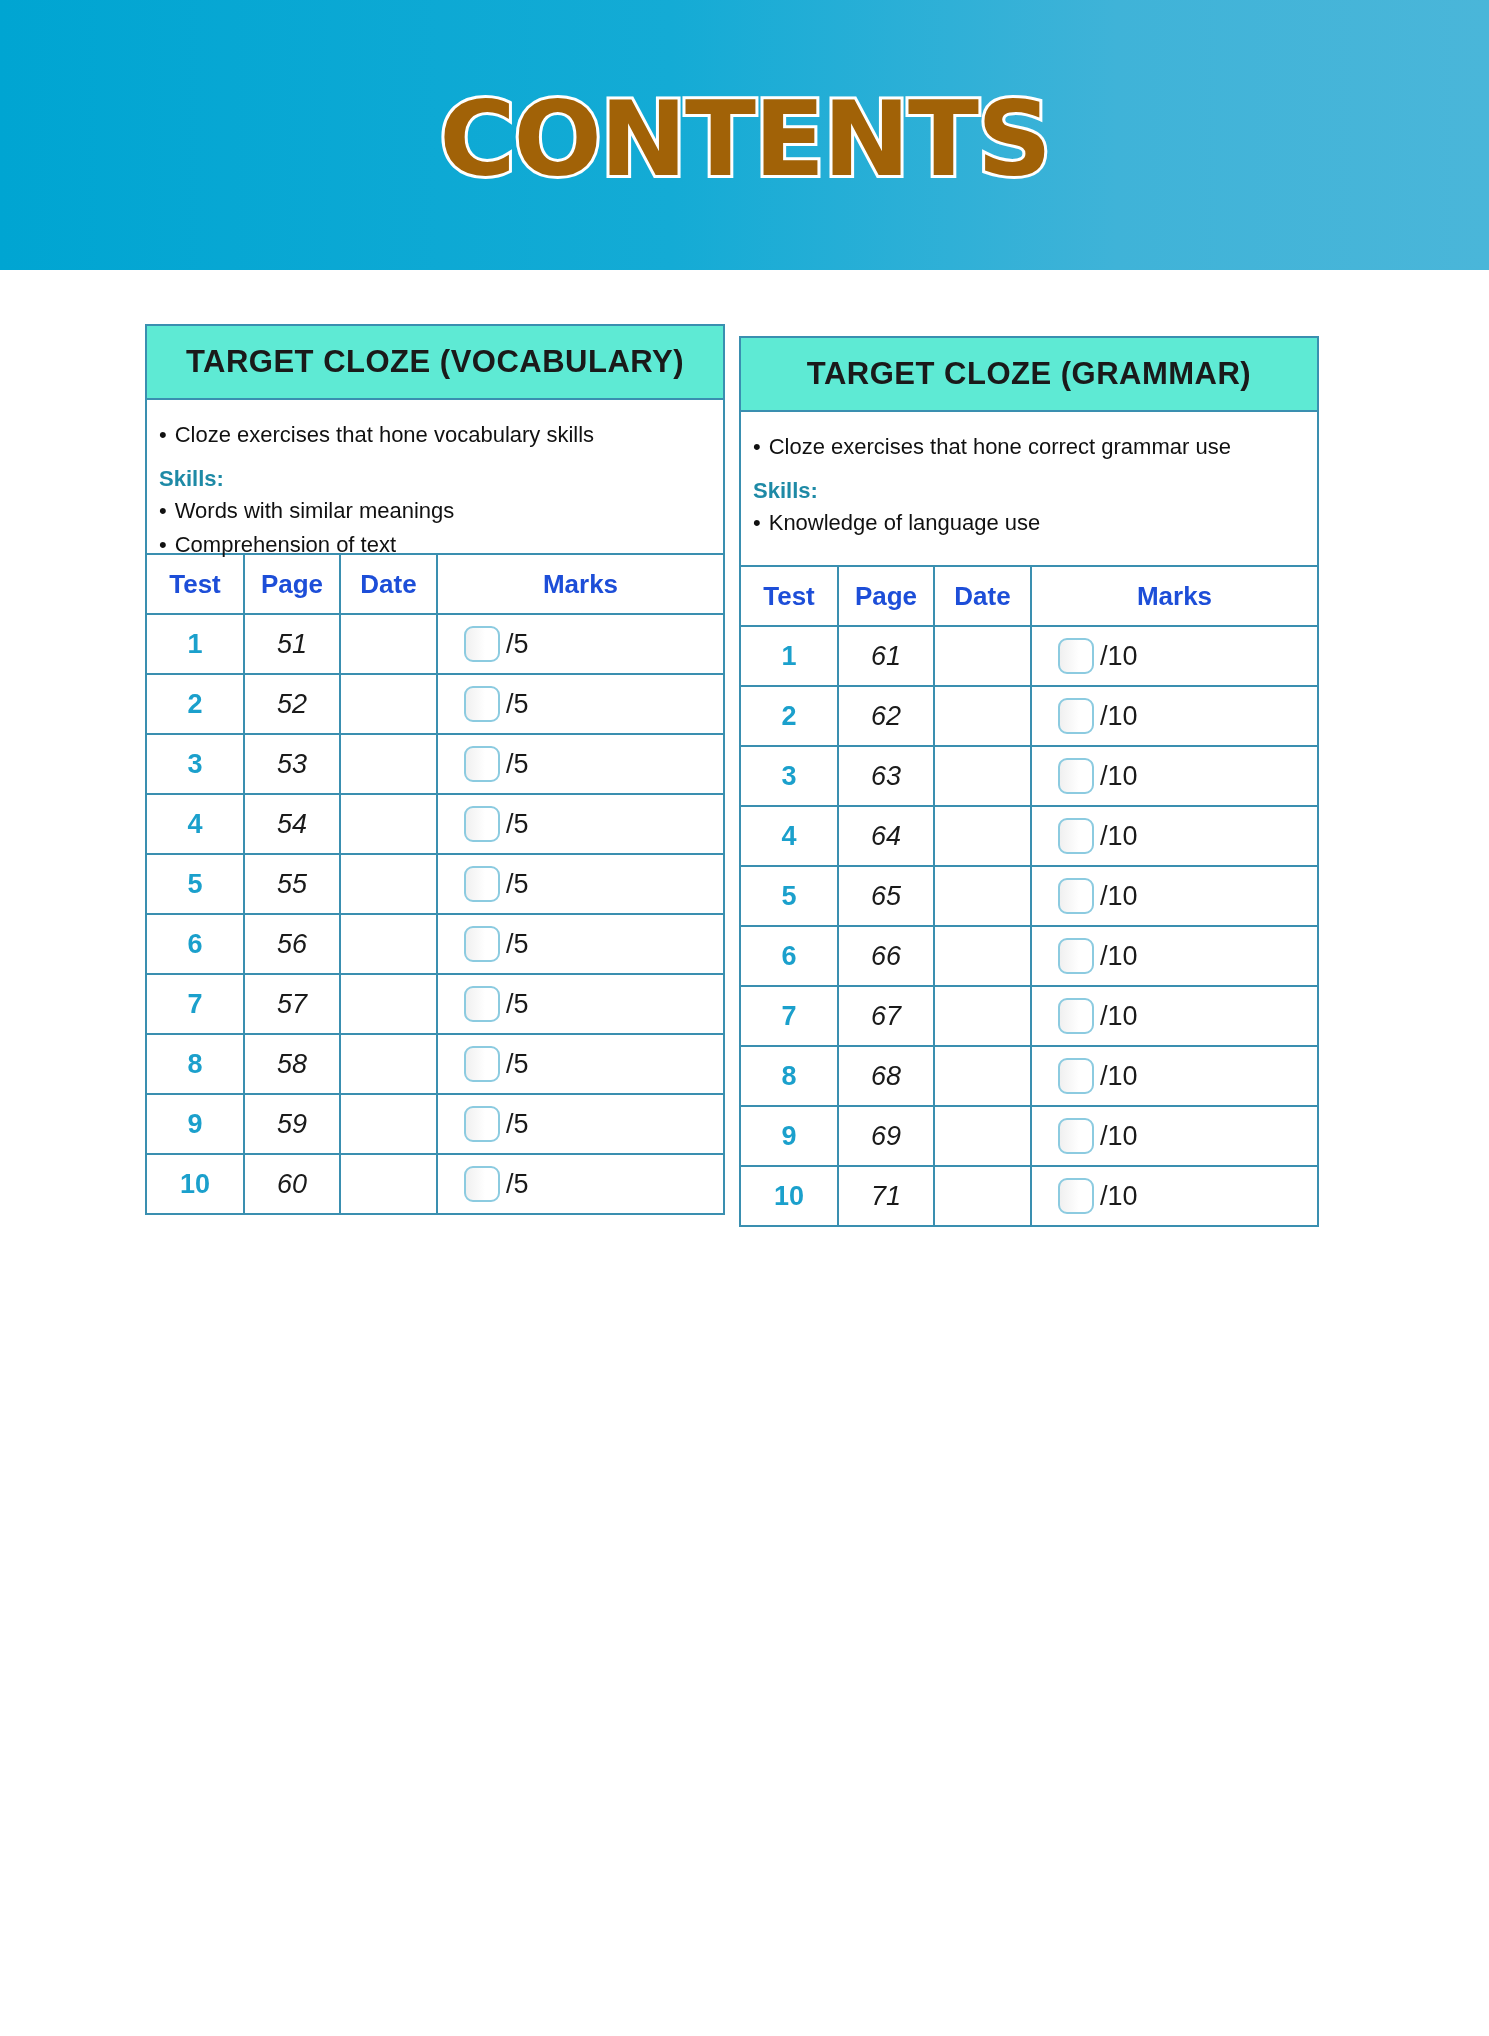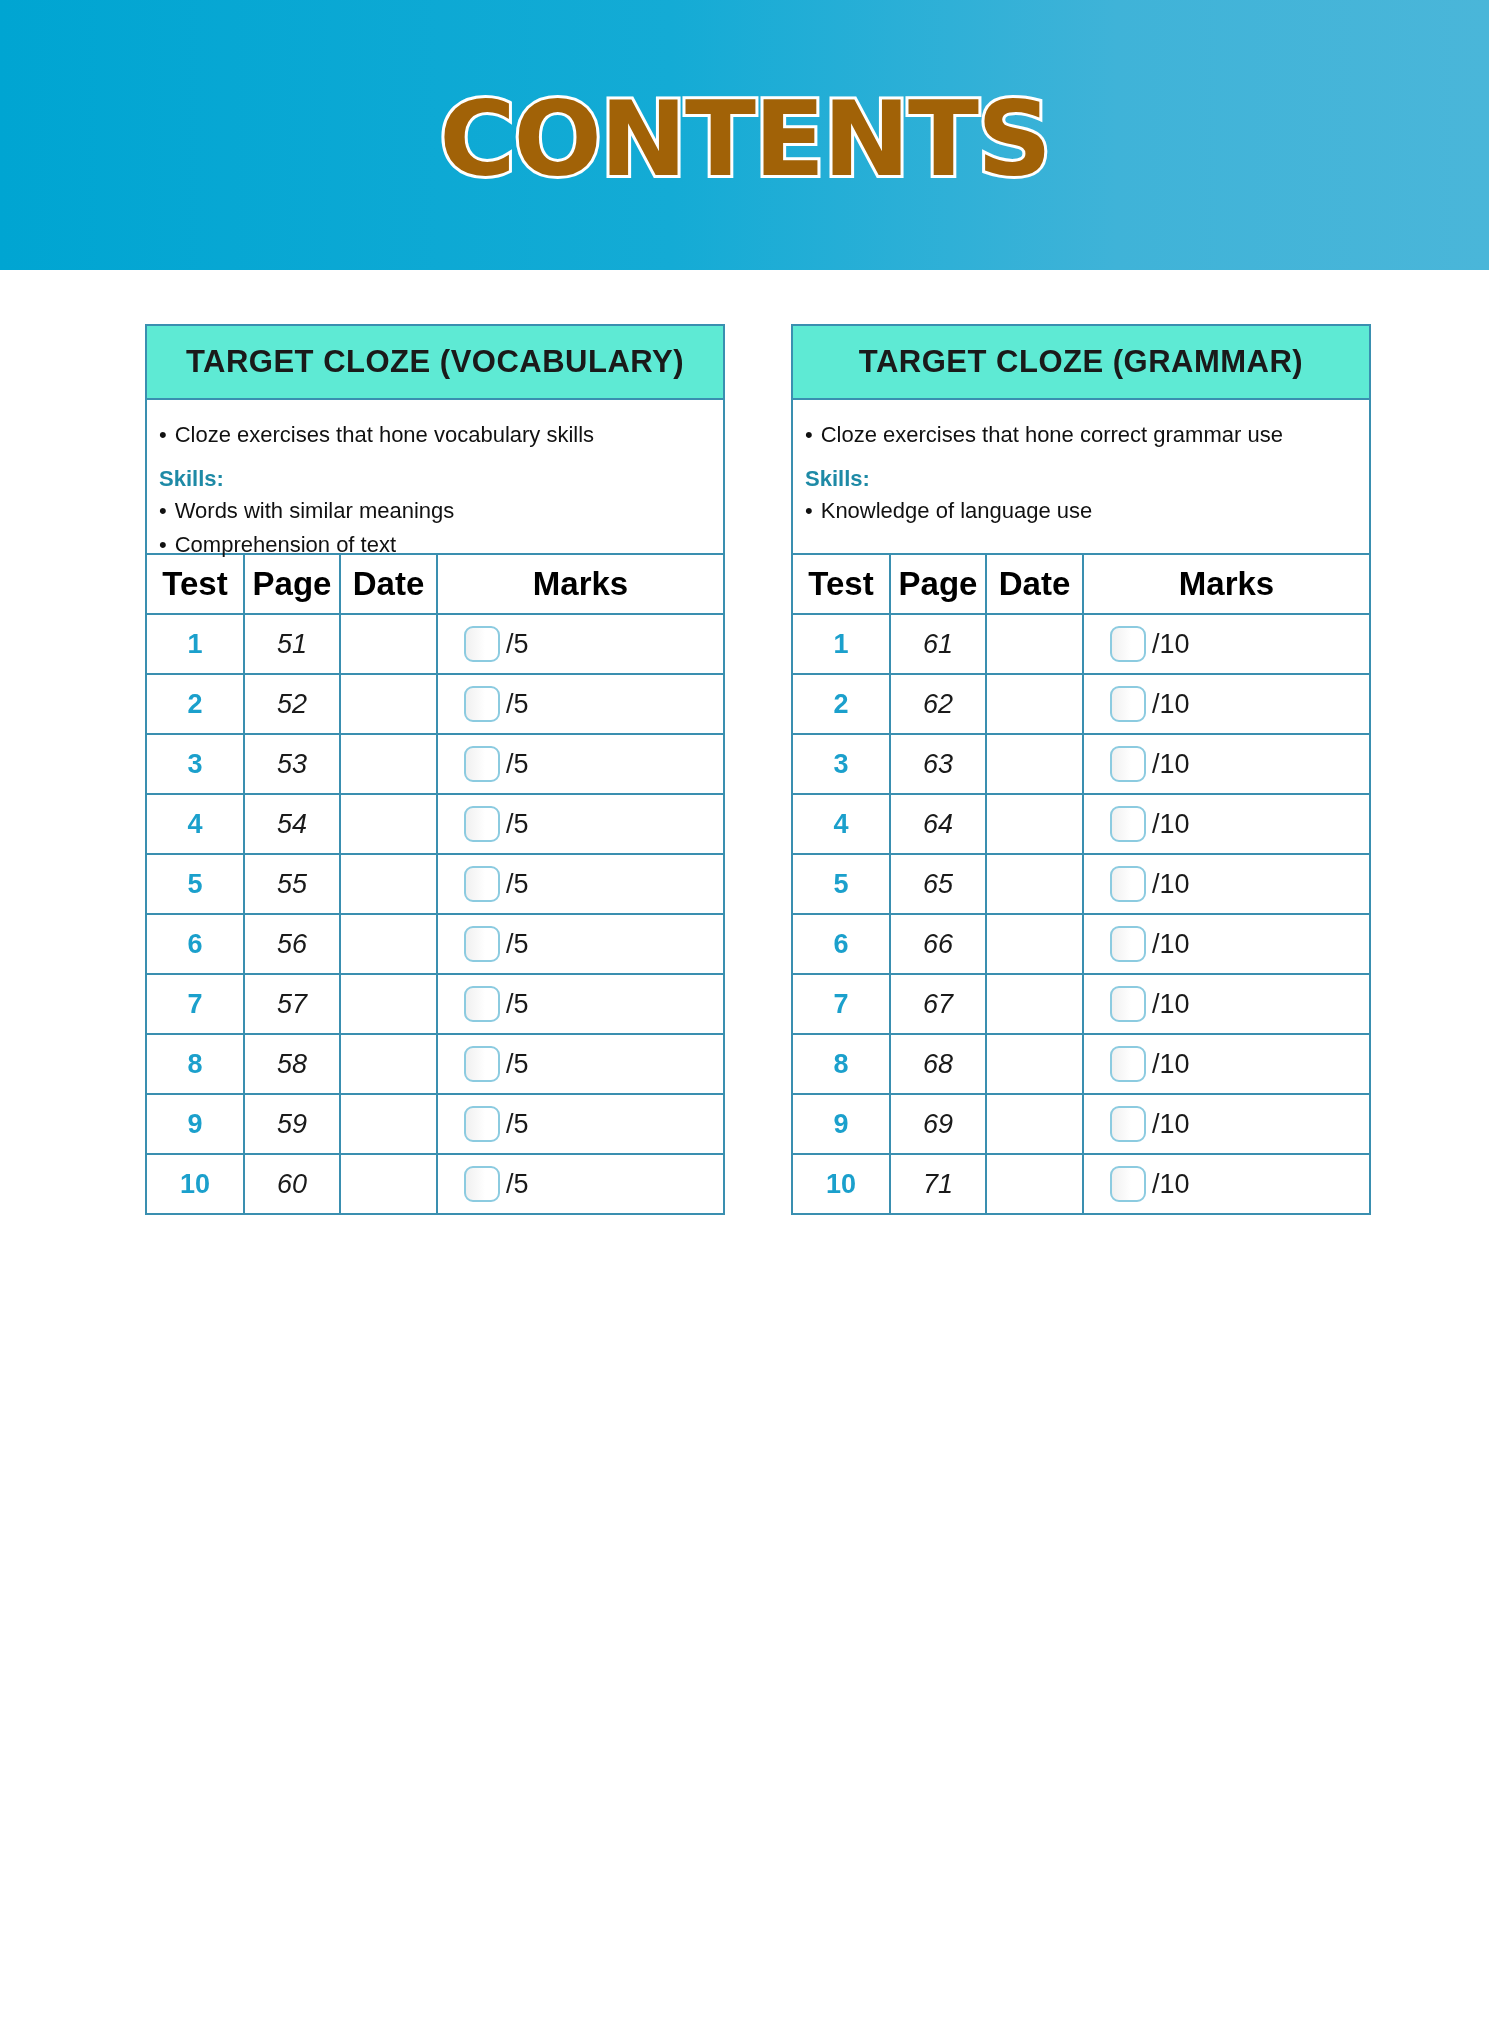--- a/index.html
+++ b/index.html
@@ -16,36 +16,36 @@
     font-family: "DejaVu Sans", sans-serif; font-weight: 900; font-size: 104px;
     letter-spacing: -2px; color: #a16207;
     -webkit-text-stroke: 6px #ffffff; paint-order: stroke fill;
     transform: scaleX(1.0);
   }
   .panel {
     position: absolute; top: 324px; width: 580px; border: 2px solid #3a8fb0; box-sizing: border-box;
     background: #fff;
   }
   .panel.left { left: 145px; }
-  .panel.right { left: 791px; }
+  .panel.right { left: 739px; margin-top: 12px; }
   .panel-title {
     height: 72px; background: #5eead4; border-bottom: 2px solid #3a8fb0;
     display: flex; align-items: center; justify-content: center;
     font-family: "Liberation Sans", sans-serif; font-weight: bold; font-size: 31px; color: #1a1a1a;
     letter-spacing: 0.5px;
   }
   .panel-desc { height: 155px; box-sizing: border-box; padding: 18px 12px 0 12px; border-bottom: 2px solid #3a8fb0; }
   .bullet { font-size: 22px; color: #111; line-height: 34px; }
   .bullet::before { content: "\2022"; margin-right: 8px; }
   .skills-label { font-size: 22px; font-weight: bold; color: #1e8aa6; margin-top: 12px; line-height: 30px; }
   table { border-collapse: collapse; width: 100%; table-layout: fixed; }
   th, td { border: 2px solid #3a8fb0; text-align: center; padding: 0; }
   tr > *:first-child { border-left: none; }
   tr > *:last-child { border-right: none; }
-  thead tr th { border-top: none; height: 58px; font-size: 33px; font-weight: bold; color: #000000; }
+  thead tr th { border-top: none; height: 58px; font-size: 26px; font-weight: bold; color: #1d4ed8; }
   tbody tr:last-child td { border-bottom: none; }
   tbody td { height: 58px; }
   td.test-num { font-size: 27px; font-weight: bold; color: #1ba0cc; }
   td.page-num { font-size: 27px; font-style: italic; color: #1a1a1a; }
   td.marks { text-align: left; padding-left: 26px; }
   .mark-box {
     display: inline-block; width: 36px; height: 36px; border: 2px solid #8ccbe0; border-radius: 9px;
     vertical-align: middle; background: linear-gradient(90deg, #f0f0f0, #ffffff 60%);
     box-sizing: border-box;
   }

